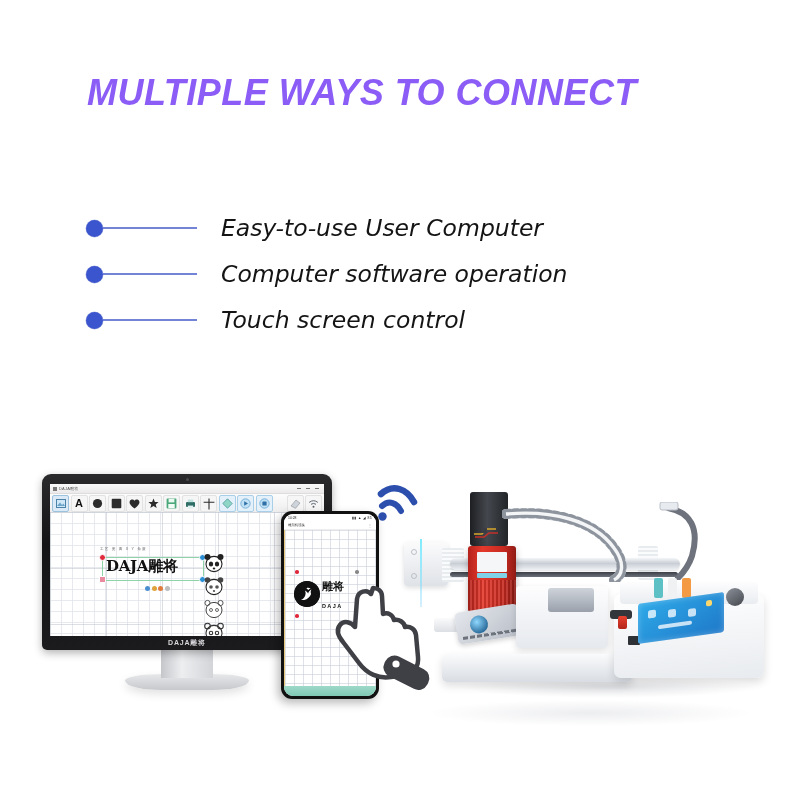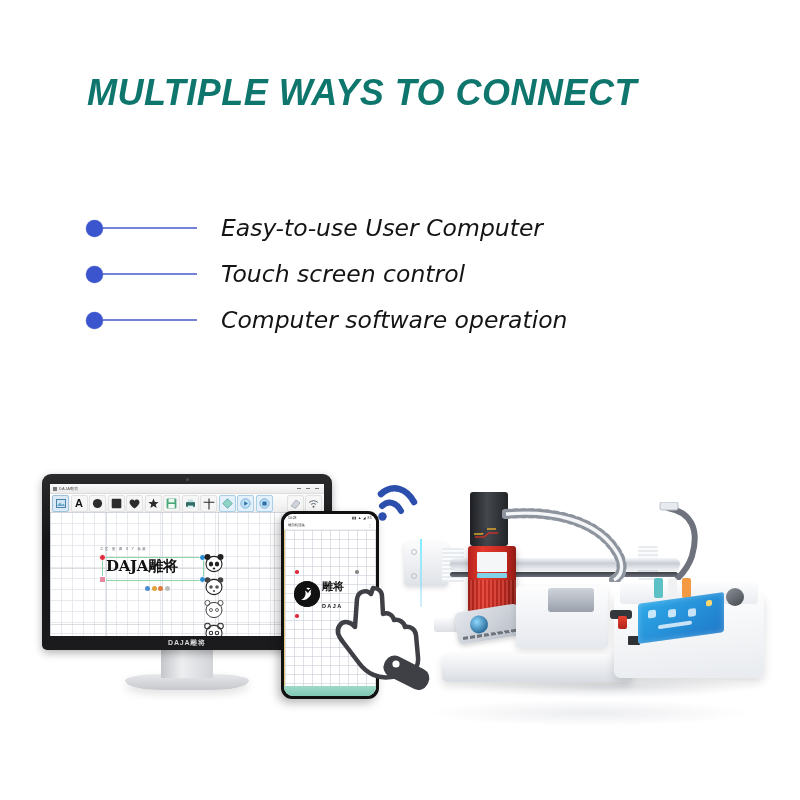--- a/index.html
+++ b/index.html
@@ -7,21 +7,21 @@
     width:800px;height:800px;background:#ffffff;
     font-family:"Liberation Sans", sans-serif;
     overflow:hidden;position:relative;
   }
   .stage{position:absolute;inset:0;width:800px;height:800px;}
 
   
   .headline{
     position:absolute;left:0;top:72px;width:724px;text-align:center;
     font-size:36px;font-weight:bold;font-style:italic;
-    letter-spacing:.5px;color:#0f766e;white-space:nowrap;
+    letter-spacing:.5px;color:#8b5cf6;white-space:nowrap;
   }
 
   
   .bullets{position:absolute;left:86px;top:205px;width:640px;}
   .brow{position:relative;height:46px;display:flex;align-items:center;}
   .bdot{width:17px;height:17px;border-radius:50%;
         background:#3b55cf;flex:0 0 auto;
         box-shadow:0 0 0 .5px rgba(40,60,170,.35);}
   .bline{height:1.5px;background:#5a6fd0;width:94px;flex:0 0 auto;opacity:.85;}
   .btext{margin-left:24px;font-size:23.5px;font-style:italic;color:#141414;
@@ -212,26 +212,26 @@
 
   <div class="bullets">
     <div class="brow">
       <span class="bdot"></span>
       <span class="bline"></span>
       <span class="btext">Easy-to-use User Computer</span>
     </div>
     <div class="brow">
       <span class="bdot"></span>
       <span class="bline"></span>
-      <span class="btext">Touch screen control</span>
+      <span class="btext">Computer software operation</span>
     </div>
     <div class="brow">
       <span class="bdot"></span>
       <span class="bline"></span>
-      <span class="btext">Computer software operation</span>
+      <span class="btext">Touch screen control</span>
     </div>
   </div>
 
   <div class="monitor">
     <div class="mon-base"></div>
     <div class="mon-neck"></div>
     <div class="mon-bezel">
       <div class="mon-cam"></div>
       <div class="mon-brand">DAJA雕将</div>
 

